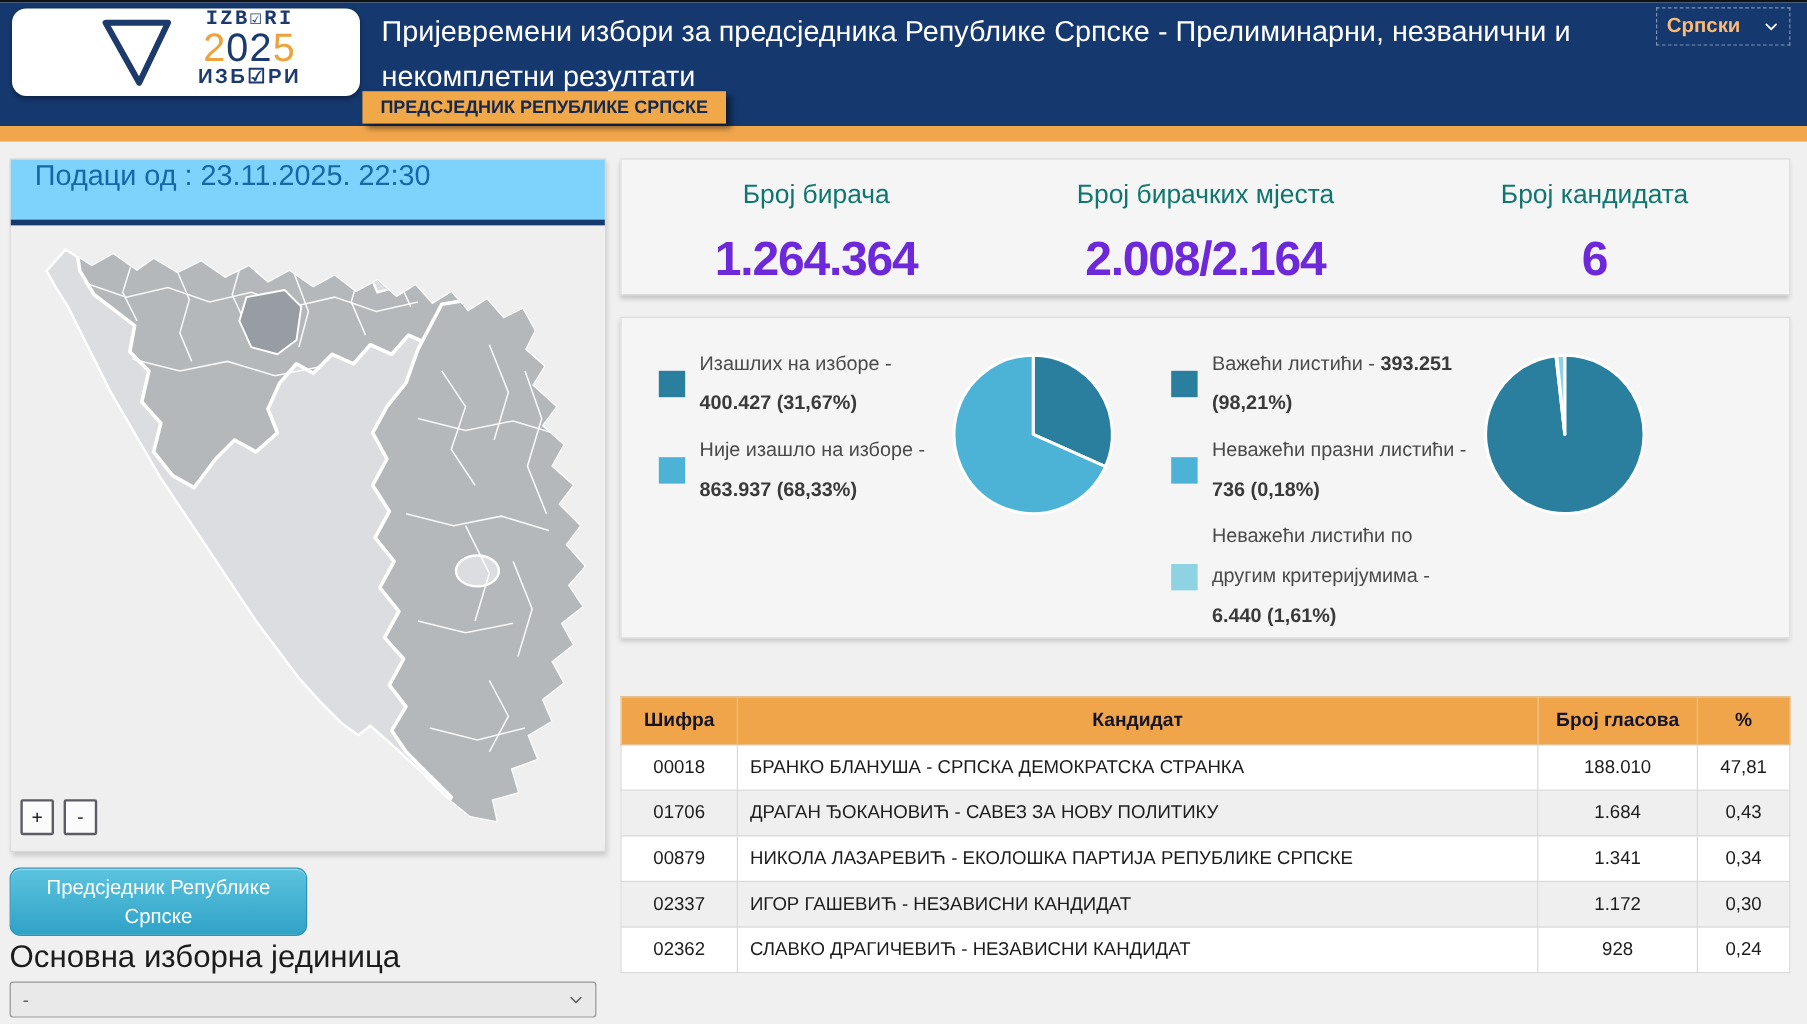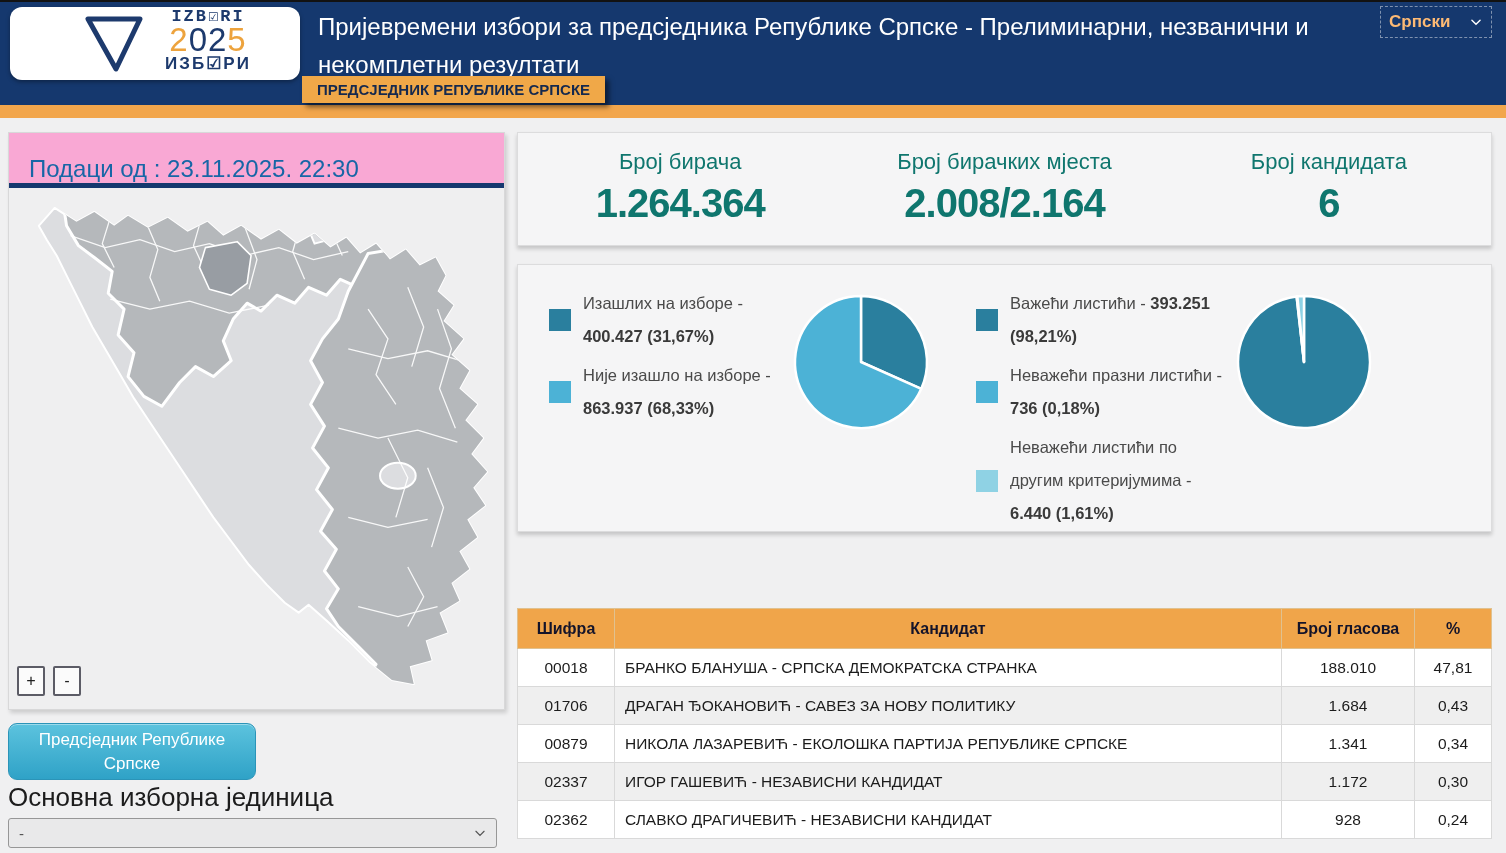--- a/index.html
+++ b/index.html
@@ -43,21 +43,21 @@
     display:flex;align-items:center;box-shadow:4px 4px 5px rgba(0,0,0,.5);
     cursor:pointer;white-space:nowrap;
   }
 
   
   .left-panel{
     position:absolute;left:8px;top:132px;width:497px;height:578px;
     background:#efeff0;border:1px solid #d8d8d9;box-sizing:border-box;
     box-shadow:2px 3px 4px rgba(0,0,0,.15);
   }
-  .left-panel-head{height:50px;background:#f9a8d4;display:flex;align-items:flex-end;padding-left:20px;}
+  .left-panel-head{height:50px;background:#7dd3fc;display:flex;align-items:flex-start;padding-left:20px;}
   .data-asof{font-size:24px;color:#1766a6;}
   .left-divider{height:5px;background:#15386e;}
   .map-area{position:relative;height:516px;background:#efeff0;}
   .map-area svg.map{position:absolute;left:2px;top:4px;}
   .map-zoom{position:absolute;left:8px;bottom:8px;display:flex;gap:8px;}
   .zoom-btn{
     width:24px;height:26px;background:#fbfbfb;border:2px solid #5c5c66;border-radius:2px;
     font-size:15px;color:#222;display:flex;align-items:center;justify-content:center;cursor:pointer;
     font-family:"DejaVu Sans Mono", monospace;
   }
@@ -78,21 +78,21 @@
   .unit-select-wrap .chev{position:absolute;right:10px;top:8px;pointer-events:none;}
 
   
   .stats-panel{
     position:absolute;left:517px;top:132px;width:975px;height:114px;
     background:#f5f5f6;border:1px solid #dcdcdd;box-sizing:border-box;
     box-shadow:0 3px 4px rgba(0,0,0,.18);display:flex;
   }
   .stat-col{flex:1;text-align:center;padding-top:16px;}
   .stat-label{font-size:22px;font-weight:normal;color:#0f766e;}
-  .stat-value{font-size:40px;font-weight:bold;color:#0f766e;margin-top:6px;letter-spacing:-1px;}
+  .stat-value{font-size:40px;font-weight:bold;color:#6d28d9;margin-top:19px;letter-spacing:-1px;}
 
   .pie-panel{
     position:absolute;left:517px;top:264px;width:975px;height:268px;
     background:#f5f5f6;border:1px solid #dcdcdd;box-sizing:border-box;
     box-shadow:0 3px 4px rgba(0,0,0,.18);display:flex;
   }
   .pie-half{display:flex;align-items:flex-start;box-sizing:border-box;padding-top:22px;}
   .pie-half.h1{width:446px;}
   .pie-half.h2{flex:1;}
   .legend{padding-left:31px;box-sizing:border-box;}
@@ -101,21 +101,21 @@
   .legend-item{display:flex;align-items:center;margin-bottom:6px;}
   .swatch{width:22px;height:22px;margin-right:12px;flex:0 0 22px;}
   .legend-text{font-size:16.5px;color:#4a4a4a;line-height:2;}
   .legend-text b{color:#3a3a3a;}
   .pie-svg-wrap{margin-left:auto;}
   .h1 .pie-svg-wrap{margin-right:28px;}
   .h2 .pie-svg-wrap{margin-right:112px;}
 
   
   .results-table{
-    position:absolute;left:517px;top:608px;width:975px;border-collapse:collapse;
+    position:absolute;left:517px;top:580px;width:975px;border-collapse:collapse;
     font-size:15.5px;color:#1c1c1c;background:#fff;
   }
   .results-table th{
     background:#f0a54a;color:#14142a;font-weight:bold;height:37px;font-size:16px;
     border:1px solid #e0c18f;
   }
   .results-table td{height:37px;border:1px solid #d9d9d9;padding:0 10px;}
   .results-table tr.odd td{background:#efefef;}
   .results-table td.c-code{text-align:center;width:76px;}
   .results-table td.c-votes{text-align:center;width:112px;}

